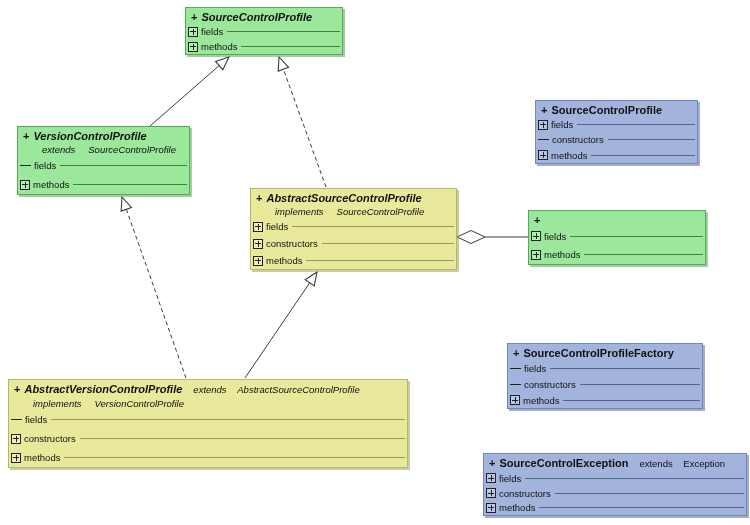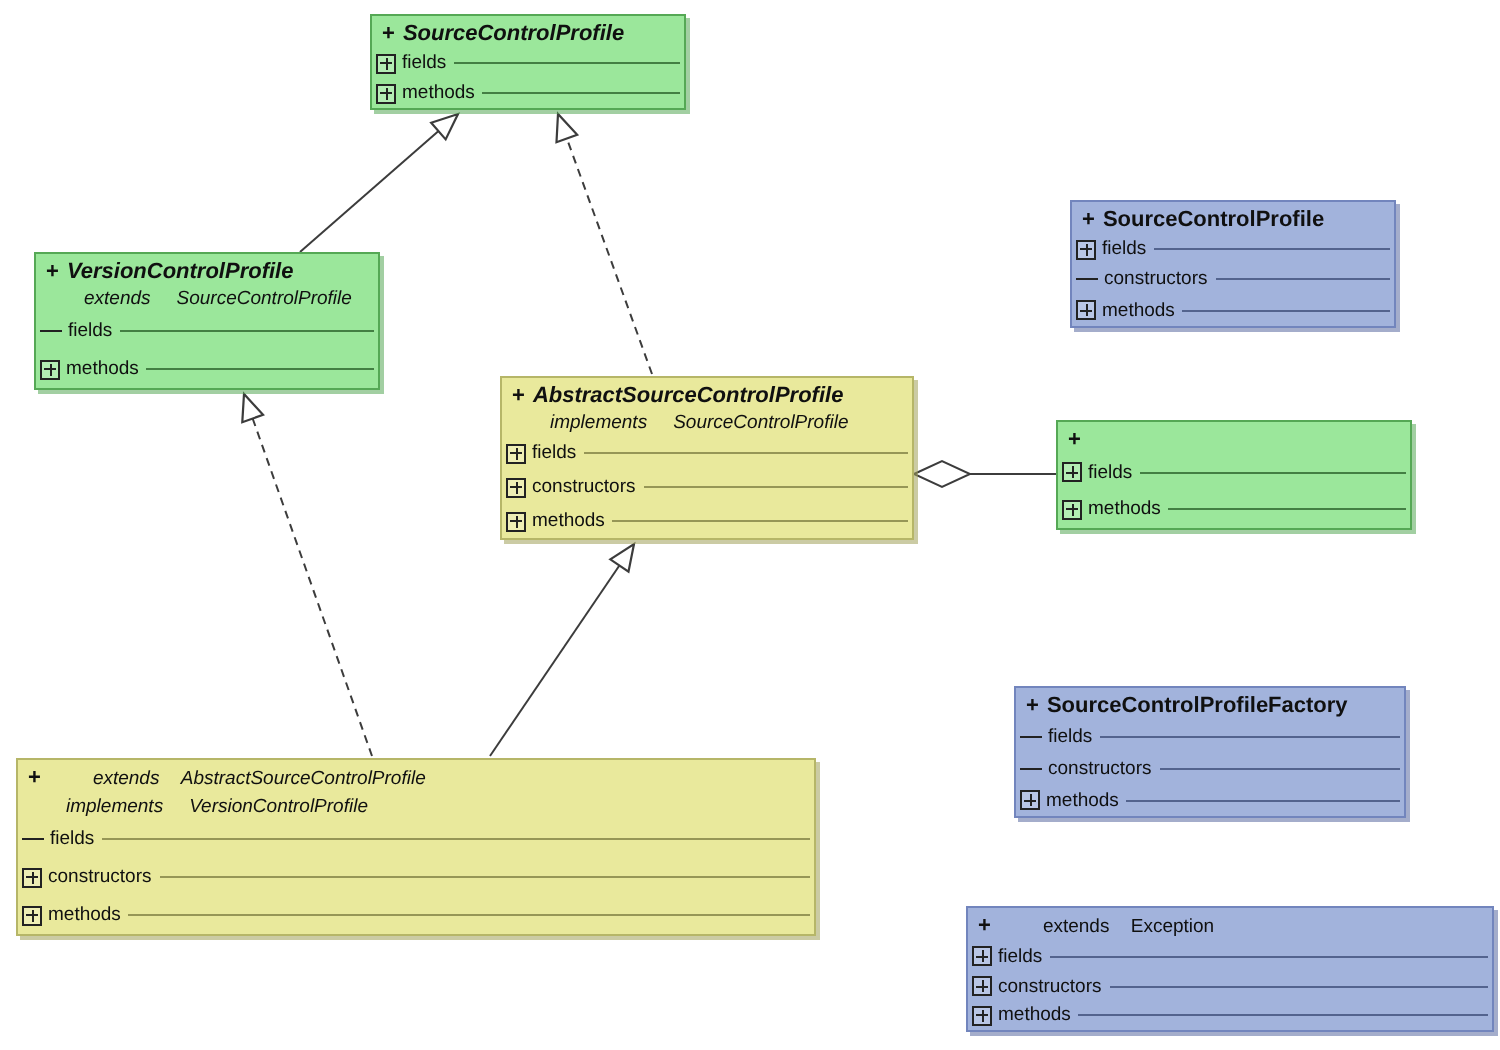--- a/index.html
+++ b/index.html
@@ -12,21 +12,21 @@
   .uml-box{position:absolute;border:1px solid;box-sizing:border-box;
            display:flex;flex-direction:column;}
   .c-green{background:#9BE79B;border-color:#55a855;box-shadow:2px 2px 0 rgba(85,168,85,.55);}
   .c-yellow{background:#E9E99C;border-color:#b6b668;box-shadow:2px 2px 0 rgba(160,160,90,.55);}
   .c-blue{background:#A2B3DC;border-color:#7285bd;box-shadow:2px 2px 0 rgba(90,105,160,.55);}
 
   .title{display:flex;align-items:baseline;padding:2px 4px 0 5px;font-size:11px;
          font-weight:bold;color:#101010;line-height:14px;white-space:nowrap;}
   .vis{margin-right:4px;}
   .it{font-style:italic;}
-  .ext-inline{font-size:9.5px;font-weight:normal;margin-left:22px;}
+  .ext-inline{font-size:9.5px;font-weight:normal;margin-left:11px;}
   .ext-inline .etype{margin-left:8px;}
   .inherit-row{display:flex;font-size:9.5px;font-style:italic;color:#101010;
                padding:0 4px 0 24px;line-height:13px;white-space:nowrap;}
   .inherit-row .etype{margin-left:13px;}
 
   .mrow{flex:1;display:flex;align-items:center;padding:0 2px 0 2px;min-height:11px;}
   .mlabel{font-size:9.5px;color:#101010;margin:0 4px 0 3px;white-space:nowrap;}
   .mline{flex:1;height:1px;}
   .c-green .mline{background:rgba(20,70,20,.65);}
   .c-yellow .mline{background:rgba(95,95,40,.6);}
@@ -157,20 +157,21 @@
     <div class="mrow">
       <span class="icon-plus"></span>
       <span class="mlabel">methods</span>
       <span class="mline"></span>
     </div>
   </div>
 
   <div class="uml-box c-yellow" style="left:8px;top:379px;width:400px;height:89px">
     <div class="title">
       <span class="vis">+</span>
+      <span class="it">AbstractVersionControlProfile</span>
       <span class="ext-inline it">
         <span>extends</span>
         <span class="etype">AbstractSourceControlProfile</span>
       </span>
     </div>
     <div class="inherit-row">
       <span>implements</span>
       <span class="etype">VersionControlProfile</span>
     </div>
     <div class="mrow">
@@ -208,20 +209,21 @@
     <div class="mrow">
       <span class="icon-plus"></span>
       <span class="mlabel">methods</span>
       <span class="mline"></span>
     </div>
   </div>
 
   <div class="uml-box c-blue" style="left:483px;top:453px;width:264px;height:63px">
     <div class="title">
       <span class="vis">+</span>
+      <span>SourceControlException</span>
       <span class="ext-inline">
         <span>extends</span>
         <span class="etype">Exception</span>
       </span>
     </div>
     <div class="mrow">
       <span class="icon-plus"></span>
       <span class="mlabel">fields</span>
       <span class="mline"></span>
     </div>

